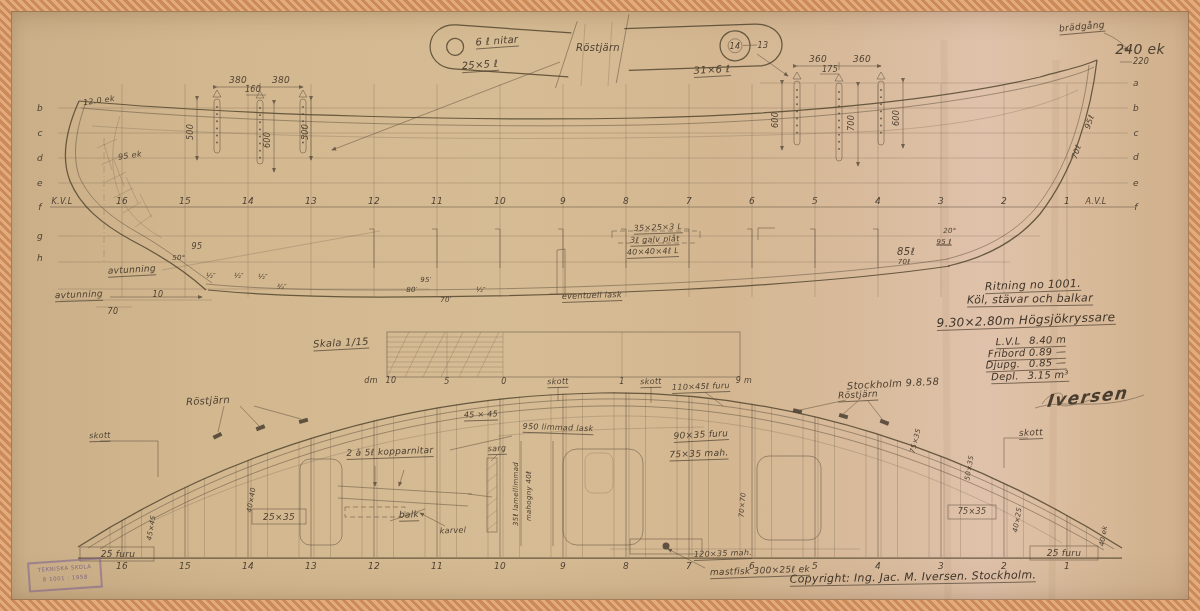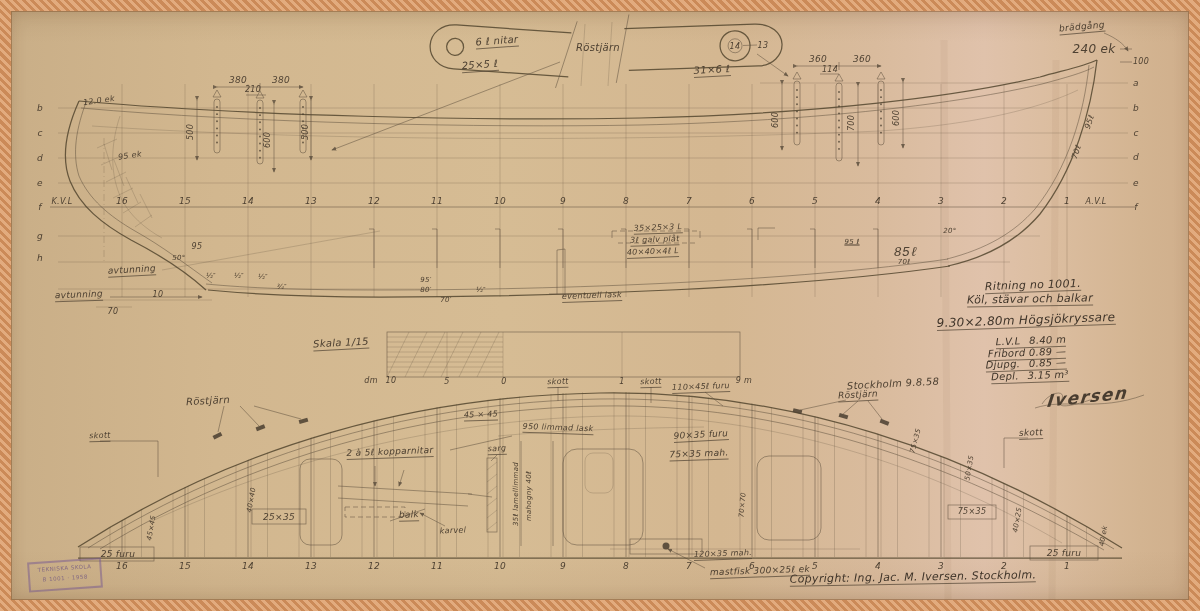--- a/index.html
+++ b/index.html
@@ -312,60 +312,60 @@
   </svg>
 
   <div id="labels">
       <div class="lbl u " style="left: 497px; top: 42px; font-size: 10px; transform: translate(-50%, -50%) rotate(-4deg);">6 ℓ nitar</div>
       <div class="lbl u " style="left: 480px; top: 66px; font-size: 10px; transform: translate(-50%, -50%) rotate(-4deg);">25×5 ℓ</div>
       <div class="lbl" style="left: 598px; top: 48px; font-size: 10px; transform: translate(-50%, -50%) rotate(0deg);">Röstjärn</div>
       <div class="lbl u " style="left: 712px; top: 71px; font-size: 10px; transform: translate(-50%, -50%) rotate(-3deg);">31×6 ℓ</div>
       <div class="lbl" style="left: 735px; top: 47px; font-size: 8px; transform: translate(-50%, -50%) rotate(0deg);">14</div>
       <div class="lbl" style="left: 763px; top: 46px; font-size: 8px; transform: translate(-50%, -50%) rotate(0deg);">13</div>
       <div class="lbl" style="left: 238px; top: 80px; font-size: 9px; transform: translate(-50%, -50%) rotate(0deg);">380</div>
-      <div class="lbl" style="left: 253px; top: 90px; font-size: 8px; transform: translate(-50%, -50%) rotate(0deg);">210</div>
+      <div class="lbl" style="left: 253px; top: 90px; font-size: 8px; transform: translate(-50%, -50%) rotate(0deg);">160</div>
       <div class="lbl" style="left: 281px; top: 80px; font-size: 9px; transform: translate(-50%, -50%) rotate(0deg);">380</div>
       <div class="lbl" style="left: 191px; top: 132px; font-size: 8px; transform: translate(-50%, -50%) rotate(-90deg);">500</div>
       <div class="lbl" style="left: 268px; top: 140px; font-size: 8px; transform: translate(-50%, -50%) rotate(-90deg);">600</div>
       <div class="lbl" style="left: 306px; top: 132px; font-size: 8px; transform: translate(-50%, -50%) rotate(-90deg);">500</div>
       <div class="lbl" style="left: 818px; top: 59px; font-size: 9px; transform: translate(-50%, -50%) rotate(0deg);">360</div>
-      <div class="lbl" style="left: 830px; top: 70px; font-size: 8px; transform: translate(-50%, -50%) rotate(0deg);">114</div>
+      <div class="lbl" style="left: 830px; top: 70px; font-size: 8px; transform: translate(-50%, -50%) rotate(0deg);">175</div>
       <div class="lbl" style="left: 862px; top: 59px; font-size: 9px; transform: translate(-50%, -50%) rotate(0deg);">360</div>
       <div class="lbl" style="left: 776px; top: 120px; font-size: 8px; transform: translate(-50%, -50%) rotate(-90deg);">600</div>
       <div class="lbl" style="left: 852px; top: 123px; font-size: 8px; transform: translate(-50%, -50%) rotate(-90deg);">700</div>
       <div class="lbl" style="left: 897px; top: 118px; font-size: 8px; transform: translate(-50%, -50%) rotate(-90deg);">600</div>
       <div class="lbl" style="left: 99px; top: 101px; font-size: 8px; transform: translate(-50%, -50%) rotate(-8deg);">12.0 ek</div>
       <div class="lbl" style="left: 130px; top: 156px; font-size: 8px; transform: translate(-50%, -50%) rotate(-8deg);">95 ek</div>
       <div class="lbl" style="left: 62px; top: 202px; font-size: 8px; transform: translate(-50%, -50%) rotate(0deg);">K.V.L</div>
       <div class="lbl" style="left: 1096px; top: 202px; font-size: 8px; transform: translate(-50%, -50%) rotate(0deg);">A.V.L</div>
       <div class="lbl u " style="left: 1082px; top: 28px; font-size: 9px; transform: translate(-50%, -50%) rotate(-5deg);">brädgång</div>
-      <div class="lbl" style="left: 1094px; top: 49px; font-size: 12px; transform: translate(-50%, -50%) rotate(0deg);">240 ek</div>
-      <div class="lbl" style="left: 1141px; top: 62px; font-size: 8px; transform: translate(-50%, -50%) rotate(0deg);">100</div>
+      <div class="lbl" style="left: 1140px; top: 49px; font-size: 14px; transform: translate(-50%, -50%) rotate(0deg);">240 ek</div>
+      <div class="lbl" style="left: 1141px; top: 62px; font-size: 8px; transform: translate(-50%, -50%) rotate(0deg);">220</div>
       <div class="lbl" style="left: 1090px; top: 122px; font-size: 8px; transform: translate(-50%, -50%) rotate(-70deg);">95ℓ</div>
       <div class="lbl" style="left: 1077px; top: 152px; font-size: 8px; transform: translate(-50%, -50%) rotate(-70deg);">70ℓ</div>
       <div class="lbl u " style="left: 132px; top: 271px; font-size: 9px; transform: translate(-50%, -50%) rotate(-3deg);">avtunning</div>
       <div class="lbl u " style="left: 79px; top: 296px; font-size: 9px; transform: translate(-50%, -50%) rotate(-2deg);">avtunning</div>
       <div class="lbl" style="left: 113px; top: 312px; font-size: 8px; transform: translate(-50%, -50%) rotate(0deg);">70</div>
       <div class="lbl" style="left: 158px; top: 295px; font-size: 8px; transform: translate(-50%, -50%) rotate(0deg);">10</div>
       <div class="lbl" style="left: 197px; top: 247px; font-size: 8px; transform: translate(-50%, -50%) rotate(0deg);">95</div>
       <div class="lbl" style="left: 179px; top: 258px; font-size: 7px; transform: translate(-50%, -50%) rotate(0deg);">50°</div>
       <div class="lbl" style="left: 211px; top: 276px; font-size: 7px; transform: translate(-50%, -50%) rotate(0deg);">½″</div>
       <div class="lbl" style="left: 239px; top: 276px; font-size: 7px; transform: translate(-50%, -50%) rotate(0deg);">½″</div>
       <div class="lbl" style="left: 263px; top: 277px; font-size: 7px; transform: translate(-50%, -50%) rotate(0deg);">½″</div>
       <div class="lbl" style="left: 282px; top: 287px; font-size: 7px; transform: translate(-50%, -50%) rotate(0deg);">¾″</div>
       <div class="lbl u " style="left: 658px; top: 229px; font-size: 8px; transform: translate(-50%, -50%) rotate(-2deg);">35×25×3 L</div>
       <div class="lbl u " style="left: 655px; top: 241px; font-size: 8px; transform: translate(-50%, -50%) rotate(-2deg);">3ℓ galv plåt</div>
       <div class="lbl u " style="left: 653px; top: 253px; font-size: 8px; transform: translate(-50%, -50%) rotate(-2deg);">40×40×4ℓ L</div>
       <div class="lbl u " style="left: 592px; top: 297px; font-size: 8px; transform: translate(-50%, -50%) rotate(-2deg);">eventuell lask</div>
       <div class="lbl" style="left: 426px; top: 280px; font-size: 7px; transform: translate(-50%, -50%) rotate(0deg);">95′</div>
-      <div class="lbl" style="left: 426px; top: 290px; font-size: 7px; transform: translate(-50%, -50%) rotate(0deg);">80′</div>
+      <div class="lbl" style="left: 412px; top: 290px; font-size: 7px; transform: translate(-50%, -50%) rotate(0deg);">80′</div>
       <div class="lbl" style="left: 446px; top: 300px; font-size: 7px; transform: translate(-50%, -50%) rotate(0deg);">70′</div>
       <div class="lbl" style="left: 481px; top: 290px; font-size: 7px; transform: translate(-50%, -50%) rotate(0deg);">½″</div>
-      <div class="lbl" style="left: 852px; top: 242px; font-size: 7px; transform: translate(-50%, -50%) rotate(0deg); text-decoration: underline;">95 ℓ</div>
-      <div class="lbl" style="left: 906px; top: 252px; font-size: 13px; transform: translate(-50%, -50%) rotate(0deg); font-family: Liberation Mono, monospace;">85ℓ</div>
+      <div class="lbl" style="left: 944px; top: 242px; font-size: 7px; transform: translate(-50%, -50%) rotate(0deg); text-decoration: underline;">95 ℓ</div>
+      <div class="lbl" style="left: 906px; top: 252px; font-size: 10px; transform: translate(-50%, -50%) rotate(0deg);">85ℓ</div>
       <div class="lbl" style="left: 904px; top: 262px; font-size: 7px; transform: translate(-50%, -50%) rotate(0deg);">70ℓ</div>
       <div class="lbl" style="left: 950px; top: 231px; font-size: 7px; transform: translate(-50%, -50%) rotate(0deg);">20°</div>
       <div class="lbl u " style="left: 341px; top: 344px; font-size: 10px; transform: translate(-50%, -50%) rotate(-3deg);">Skala 1/15</div>
       <div class="lbl" style="left: 371px; top: 381px; font-size: 8px; transform: translate(-50%, -50%) rotate(0deg);">dm</div>
       <div class="lbl" style="left: 391px; top: 381px; font-size: 8px; transform: translate(-50%, -50%) rotate(0deg);">10</div>
       <div class="lbl" style="left: 447px; top: 382px; font-size: 8px; transform: translate(-50%, -50%) rotate(0deg);">5</div>
       <div class="lbl" style="left: 504px; top: 382px; font-size: 8px; transform: translate(-50%, -50%) rotate(0deg);">0</div>
       <div class="lbl" style="left: 622px; top: 382px; font-size: 8px; transform: translate(-50%, -50%) rotate(0deg);">1</div>
       <div class="lbl" style="left: 744px; top: 381px; font-size: 8px; transform: translate(-50%, -50%) rotate(0deg);">9 m</div>
       <div class="lbl u ink" style="left: 1033px; top: 286px; font-size: 11px; transform: translate(-50%, -50%) rotate(-2deg);">Ritning no 1001.</div>

